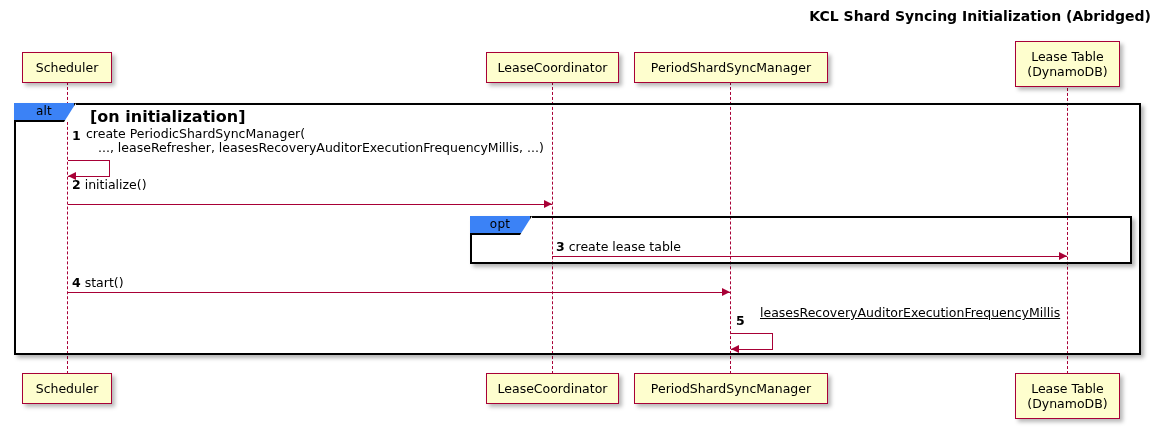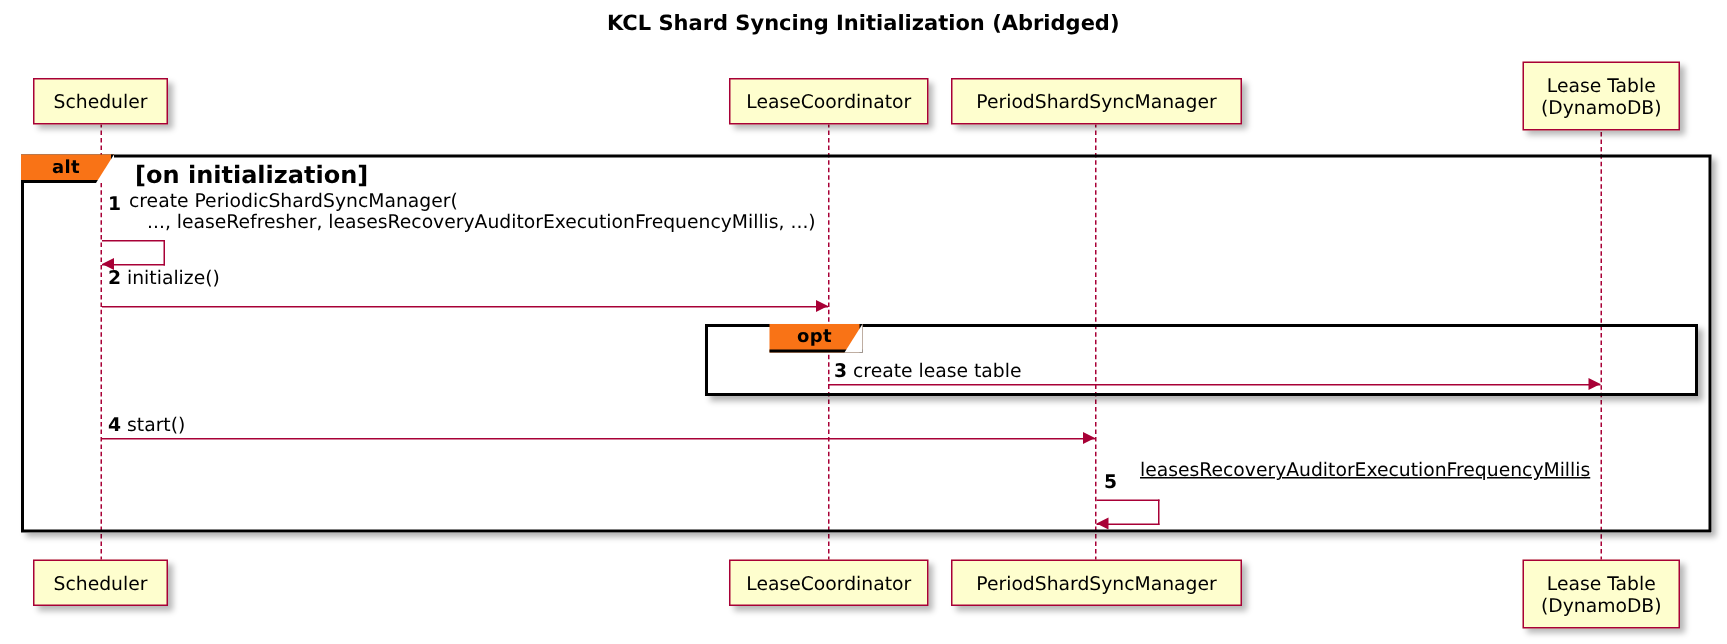--- a/index.html
+++ b/index.html
@@ -18,21 +18,21 @@
     position: absolute;
     left: 0; top: 0;
     width: 1151px;
     height: 429px;
   }
   .title {
     position: absolute;
     left: 0;
     top: 8px;
     width: 1151px;
-    text-align: center;
+    text-align: right;
     font-size: 14px;
     font-weight: bold;
     color: #000000;
     white-space: nowrap;
   }
   
   .participant {
     position: absolute;
     box-sizing: border-box;
     background: #FEFECE;
@@ -59,25 +59,25 @@
   .frame {
     position: absolute;
     box-sizing: border-box;
     border: 2px solid #000000;
     background: transparent;
     box-shadow: 3px 3px 4px rgba(0,0,0,0.30);
   }
   .frame-tab {
     position: absolute;
     box-sizing: border-box;
-    background: #f97316;
+    background: #3b82f6;
     border-right: 2px solid #000000;
     border-bottom: 2px solid #000000;
     font-size: 12px;
-    font-weight: bold;
+    font-weight: normal;
     color: #000000;
     text-align: center;
     line-height: 17px;
     letter-spacing: 0.2px;
   }
   .frame-tab::after {
     content: "";
     position: absolute;
     right: -2px;
     top: 0;
@@ -175,21 +175,21 @@
   <div class="arrowhead left" style="left:68px; top:172px;"></div>
 
   <div class="msg-label" style="left:72px; top:178px;">
     <span class="msg-num">2</span>
     <span>initialize()</span>
   </div>
   <div class="msg-line" style="left:68px; top:204px; width:484px;"></div>
   <div class="arrowhead" style="left:544px; top:200px;"></div>
 
   <div class="frame" style="left:470px; top:216px; width:662px; height:48px;"></div>
-  <div class="frame-tab" style="left:470px; top:216px; width:62px; height:19px;margin-left:43px;">
+  <div class="frame-tab" style="left:470px; top:216px; width:62px; height:19px;">
     <span>opt</span>
   </div>
 
   <div class="msg-label" style="left:556px; top:240px;">
     <span class="msg-num">3</span>
     <span>create lease table</span>
   </div>
   <div class="msg-line" style="left:552px; top:256px; width:515px;"></div>
   <div class="arrowhead" style="left:1059px; top:252px;"></div>
 

